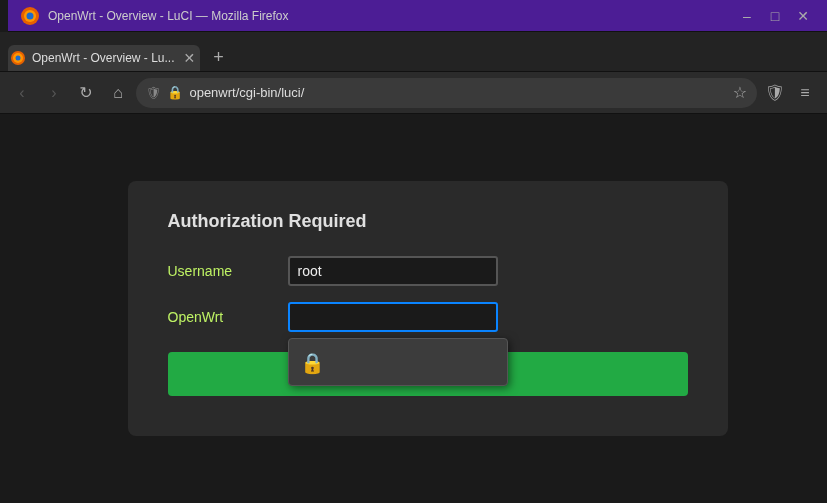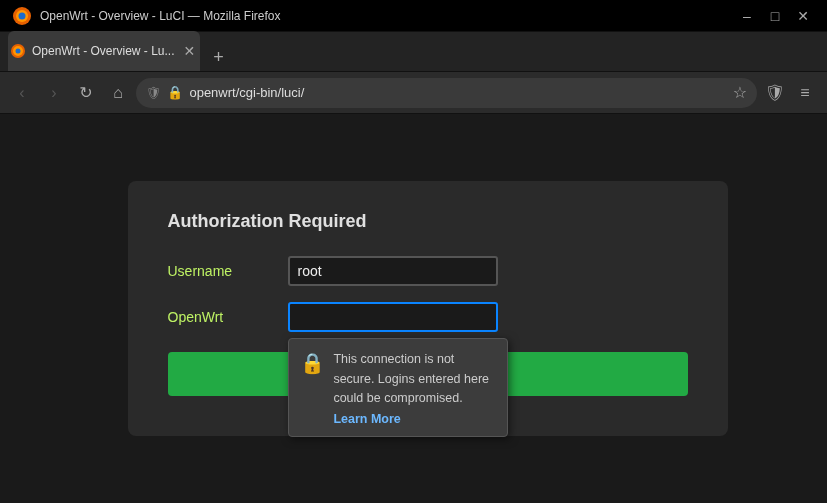--- a/index.html
+++ b/index.html
@@ -6,27 +6,28 @@
     body {
       width: 827px;
       height: 503px;
       background: #1a1a1a;
       font-family: Arial, sans-serif;
       overflow: hidden;
     }
 
     
     .titlebar {
-      background: #000000;
+      background: #4c1d95;
       height: 32px;
       display: flex;
       align-items: center;
       justify-content: space-between;
       padding: 0 12px;
       border-bottom: 1px solid #111;
+      margin-left: 8px;
     }
     .titlebar-left {
       display: flex;
       align-items: center;
       gap: 8px;
     }
     .firefox-logo {
       width: 20px;
       height: 20px;
     }
@@ -56,21 +57,21 @@
     .tabbar {
       background: #232323;
       height: 40px;
       display: flex;
       align-items: flex-end;
       padding: 0 8px;
       border-bottom: 1px solid #111;
     }
     .tab {
       background: #3a3a3a;
-      height: 40px;
+      height: 26px;
       border-radius: 6px 6px 0 0;
       display: flex;
       align-items: center;
       padding: 0 2px;
       gap: 6px;
       min-width: 180px;
       max-width: 220px;
     }
     .tab-favicon {
       width: 16px;
@@ -336,24 +337,20 @@
     </div>
 
     <div class="form-row">
       <label class="form-label">OpenWrt</label>
       <div class="tooltip-container">
         <input class="form-input password-focused" type="password" value="" style="">
         
         <div class="security-tooltip">
           <div class="tooltip-icon-row">
             <span class="tooltip-lock-icon">🔒</span>
-            <div>
-              <span class="tooltip-text">This connection is not secure. Logins entered here could be compromised.</span>
-              <a class="tooltip-link">Learn More</a>
-            </div>
           </div>
         </div>
       </div>
     </div>
 
     <div class="login-btn-row">
       <button class="login-btn">Login</button>
     </div>
   </div>
 </div>

